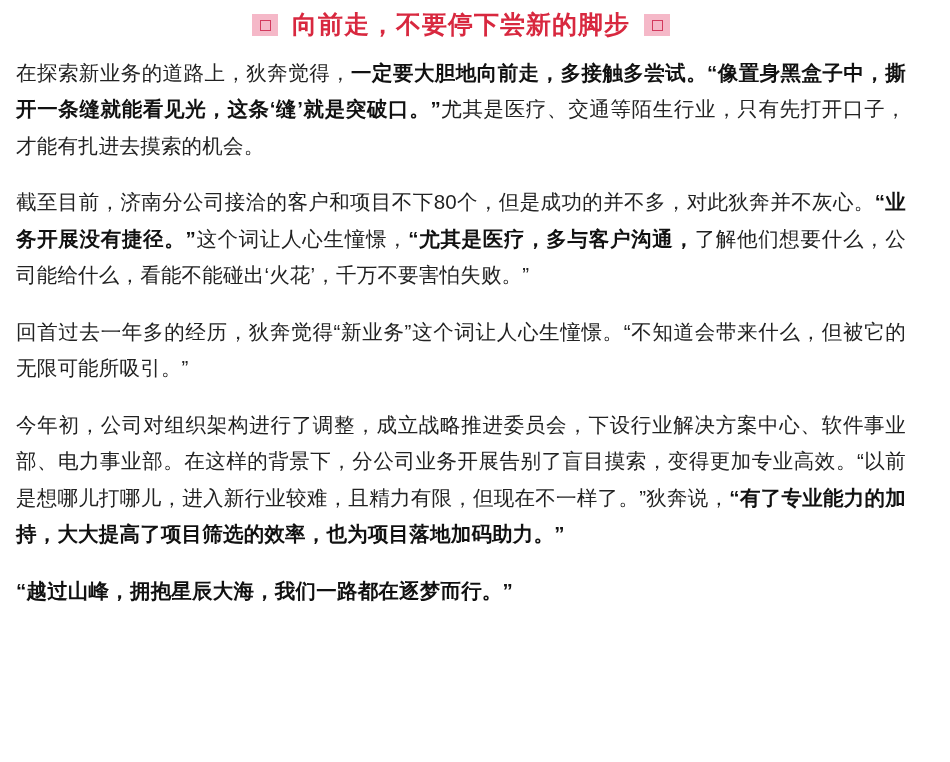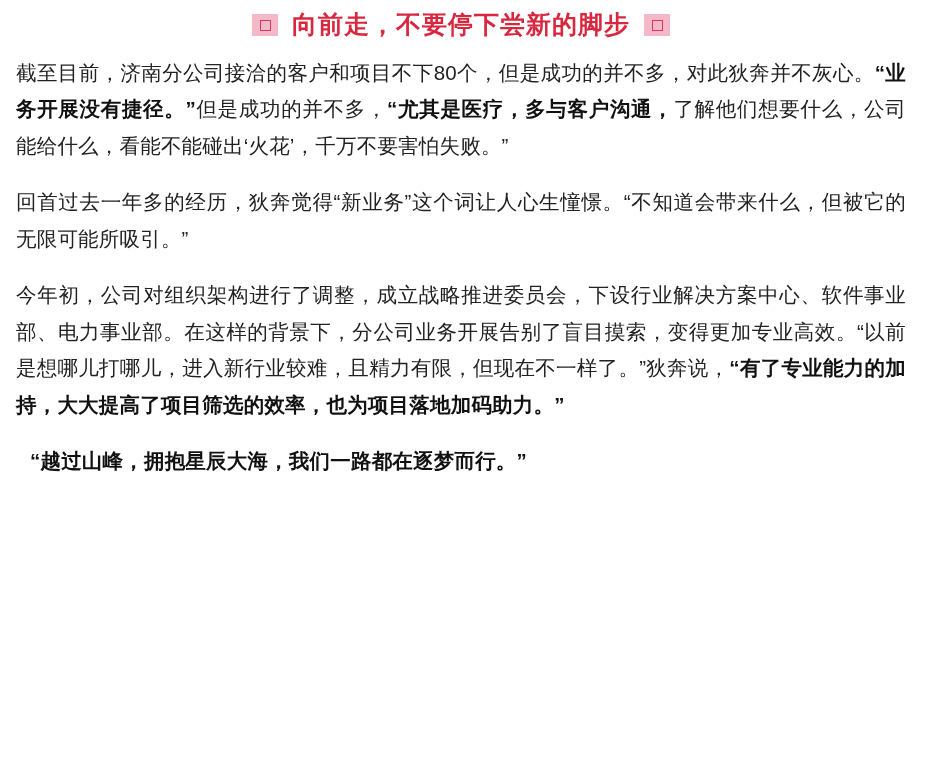--- a/index.html
+++ b/index.html
@@ -56,21 +56,20 @@
   p.para {
     font-size: 20.5px;
     line-height: 1.78;
     margin: 0 0 20px 0;
     text-align: justify;
     color: #222222;
     letter-spacing: 0.2px;
   }
   p.para:last-child {
     margin-bottom: 0;
-    margin-left: 14px;
   }
   .b {
     font-weight: bold;
     color: #111111;
   }
   .final {
     margin-top: 24px;
   }
 </style>
 </head>
@@ -78,23 +77,26 @@
 
 <div class="page">
 
   <div class="heading-row">
     <span class="heading-mark"></span>
     <span class="heading-text">向前走，不要停下尝新的脚步</span>
     <span class="heading-mark"></span>
   </div>
 
   <div>
+    <p class="para">
+      <span>在探索新业务的道路上，狄奔觉得，</span><span class="b">一定要大胆地向前走，多接触多尝试。“像置身黑盒子中，撕开一条缝就能看见光，这条‘缝’就是突破口。”</span><span>尤其是医疗、交通等陌生行业，只有先打开口子，才能有扎进去摸索的机会。</span>
+    </p>
 
     <p class="para">
-      <span>截至目前，济南分公司接洽的客户和项目不下80个，但是成功的并不多，对此狄奔并不灰心。</span><span class="b">“业务开展没有捷径。”</span><span>但是成功的并不多，</span><span class="b">“尤其是医疗，多与客户沟通，</span><span>了解他们想要什么，公司能给什么，看能不能碰出‘火花’，千万不要害怕失败。”</span>
+      <span>截至目前，济南分公司接洽的客户和项目不下80个，但是成功的并不多，对此狄奔并不灰心。</span><span class="b">“业务开展没有捷径。”</span><span>这个词让人心生憧憬，</span><span class="b">“尤其是医疗，多与客户沟通，</span><span>了解他们想要什么，公司能给什么，看能不能碰出‘火花’，千万不要害怕失败。”</span>
     </p>
 
     <p class="para">
       <span>回首过去一年多的经历，狄奔觉得“新业务”这个词让人心生憧憬。“不知道会带来什么，但被它的无限可能所吸引。”</span>
     </p>
 
     <p class="para">
       <span>今年初，公司对组织架构进行了调整，成立战略推进委员会，下设行业解决方案中心、软件事业部、电力事业部。在这样的背景下，分公司业务开展告别了盲目摸索，变得更加专业高效。“以前是想哪儿打哪儿，进入新行业较难，且精力有限，但现在不一样了。”狄奔说，</span><span class="b">“有了专业能力的加持，大大提高了项目筛选的效率，也为项目落地加码助力。”</span>
     </p>
 

